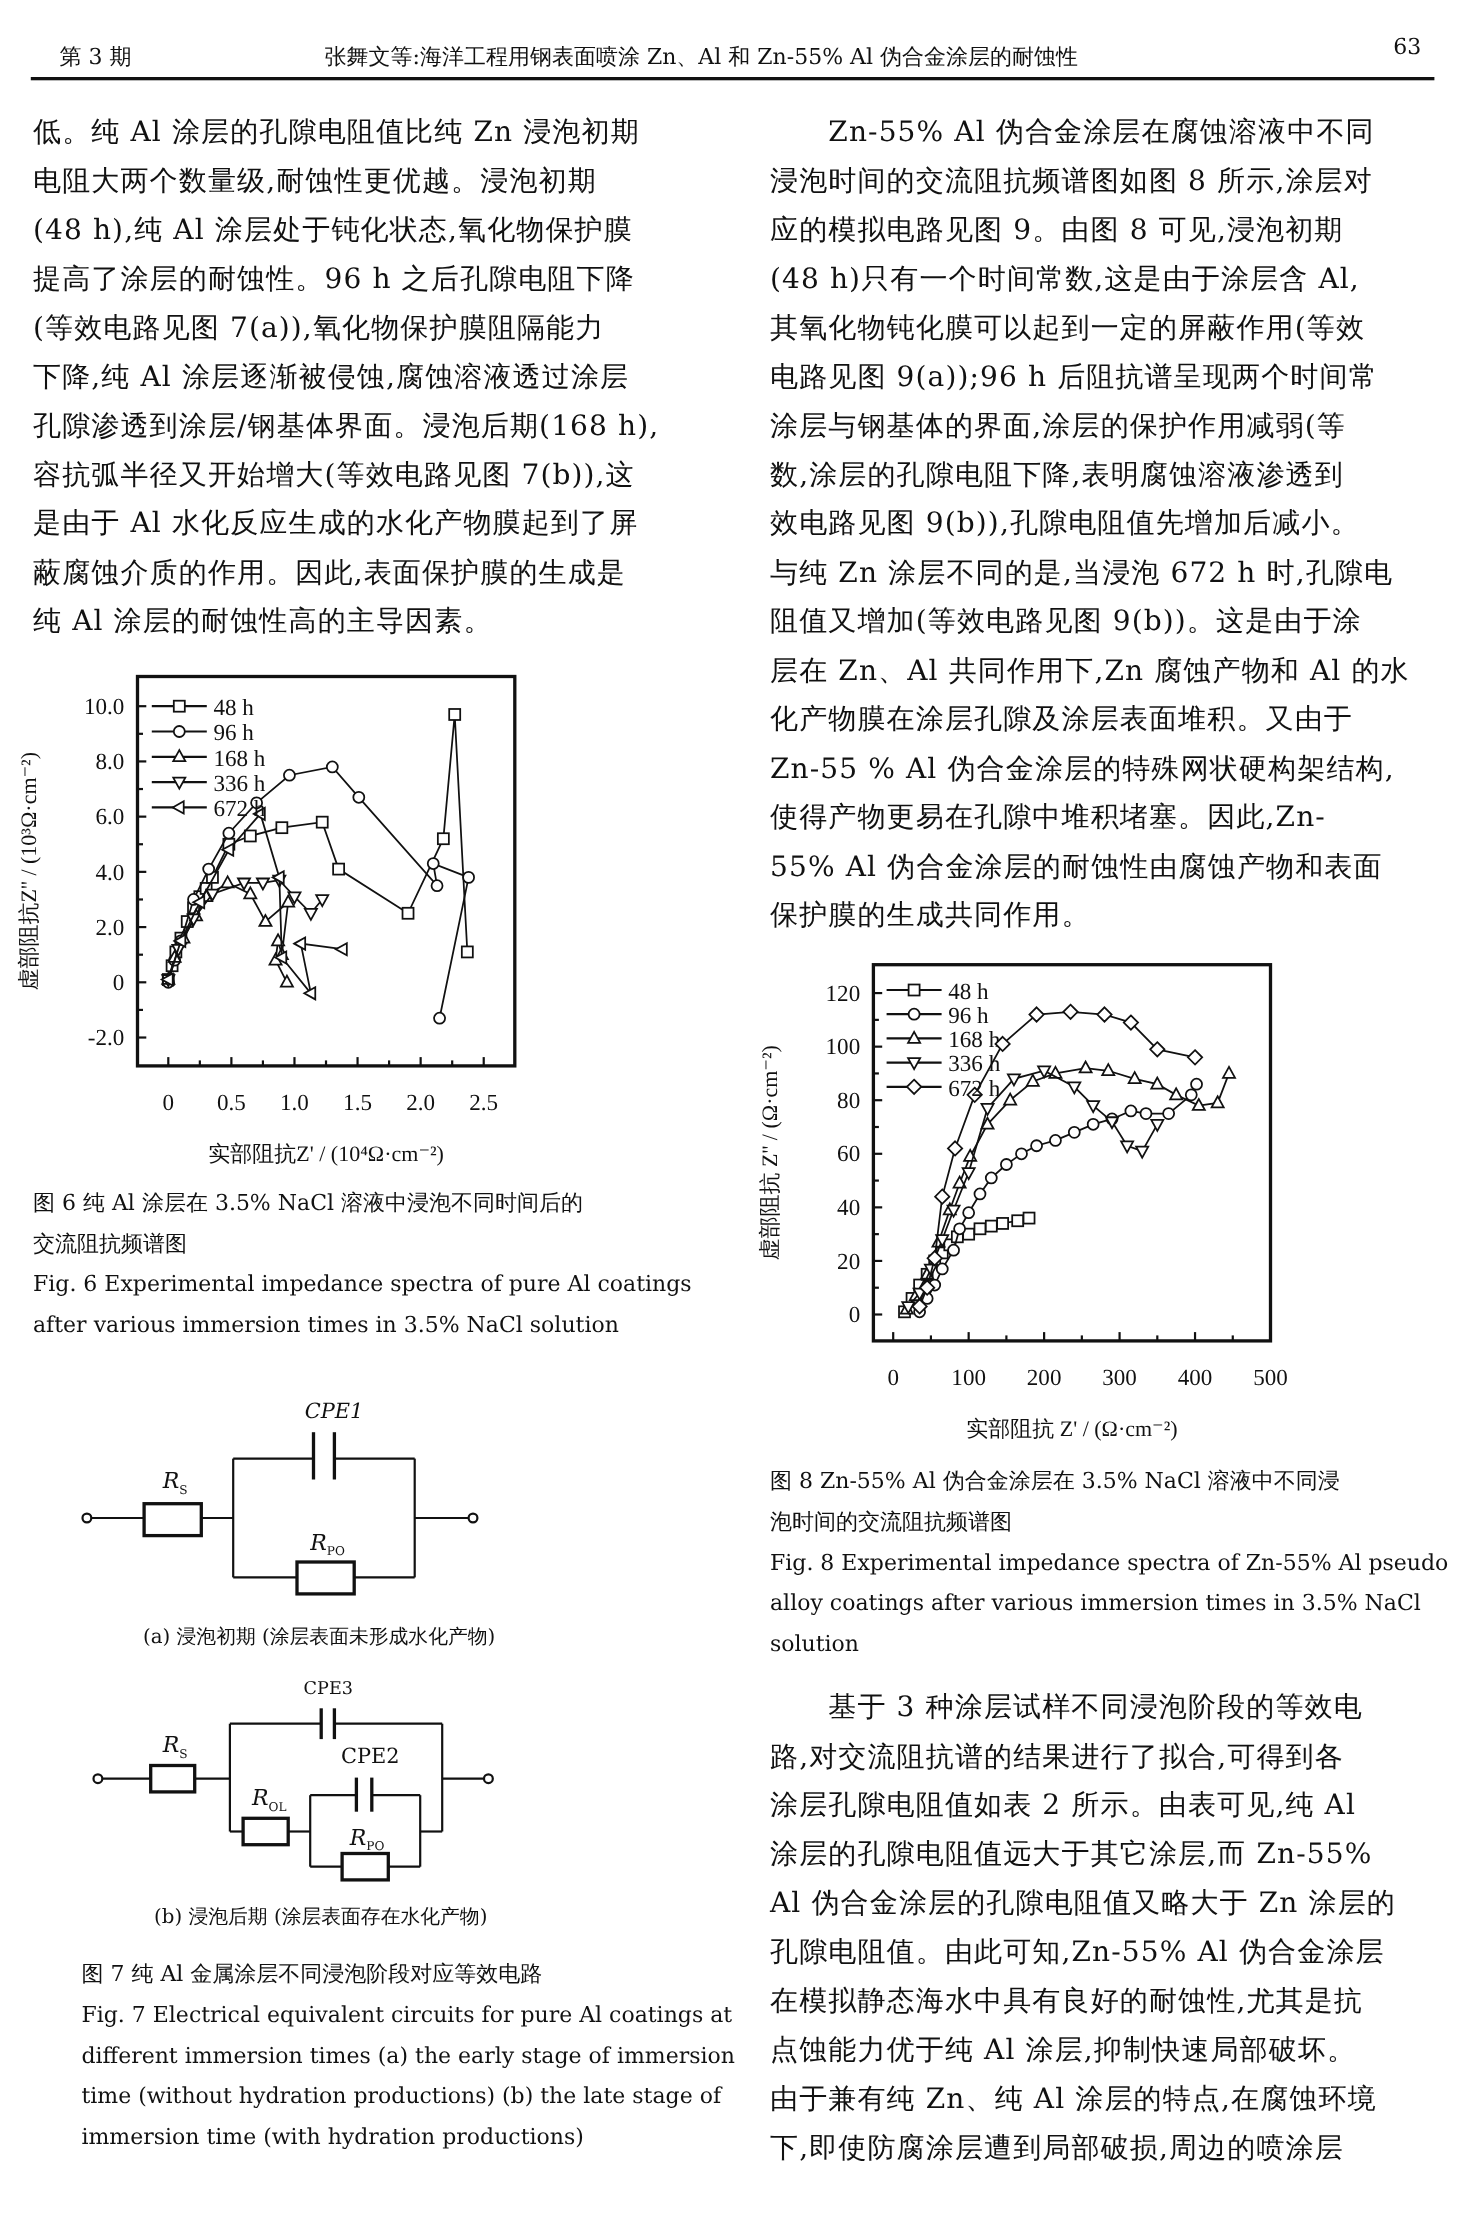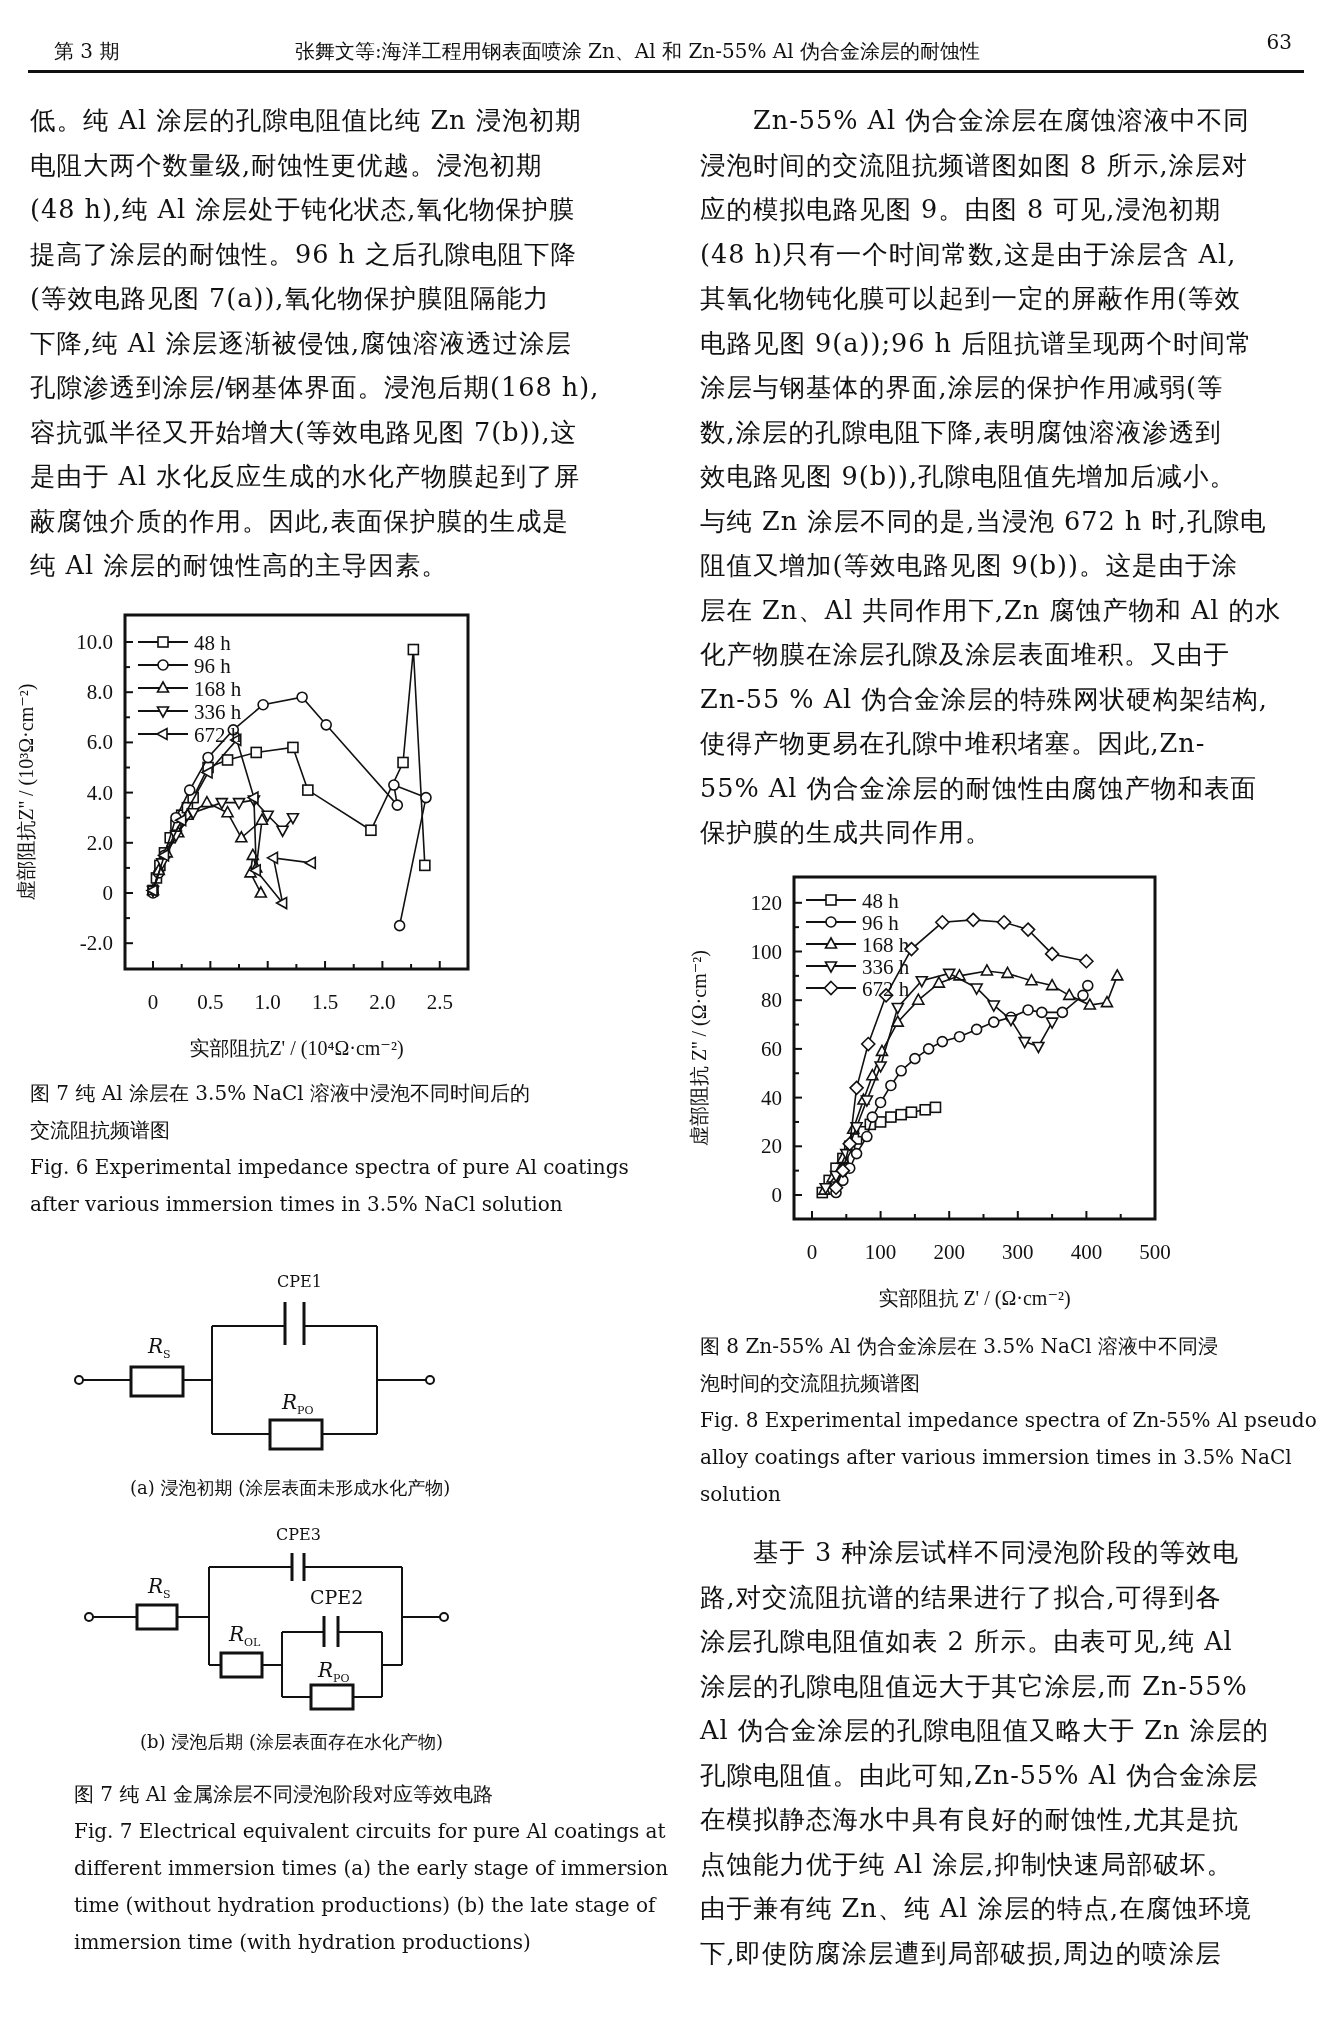--- a/index.html
+++ b/index.html
@@ -176,21 +176,21 @@
       <polygon points="276.611,903.04 286.611,897.54 286.611,908.54" fill="#fff" stroke="#111" stroke-width="1.6"></polygon>
       <polygon points="267.435,857.86 277.435,852.36 277.435,863.36" fill="#fff" stroke="#111" stroke-width="1.6"></polygon>
       <polygon points="305.286,862.88 315.286,857.38 315.286,868.38" fill="#fff" stroke="#111" stroke-width="1.6"></polygon>
       <line x1="138" y1="734" x2="188" y2="734" stroke="#111" stroke-width="2"></line>
       <polygon points="157,734 167,728.5 167,739.5" fill="#fff" stroke="#111" stroke-width="1.6"></polygon>
       <text x="194" y="742" font-size="21" fill="#111">672 h</text>
     </g>
   </svg>
 
 <div class="cap" style="left:30px;top:1075px;">
-  <p>图 7 纯 Al 涂层在 3.5% NaCl 溶液中浸泡不同时间后的</p>
+  <p>图 6 纯 Al 涂层在 3.5% NaCl 溶液中浸泡不同时间后的</p>
   <p>交流阻抗频谱图</p>
   <p>Fig. 6 Experimental impedance spectra of pure Al coatings</p>
   <p>after various immersion times in 3.5% NaCl solution</p>
 </div>
 
 <svg class="chart" width="1330" height="2023" style="pointer-events:none">
   <g stroke="#111" fill="none" stroke-width="2">
     <circle cx="79" cy="1380" r="4" fill="#fff"></circle>
     <line x1="83" y1="1380" x2="131" y2="1380"></line>
     <rect x="131" y="1367" width="52" height="29" stroke-width="3"></rect>
@@ -229,21 +229,21 @@
     <line x1="338" y1="1616" x2="338" y2="1647" stroke-width="3"></line>
     <line x1="338" y1="1632" x2="382" y2="1632"></line>
     <line x1="382" y1="1632" x2="382" y2="1697"></line>
     <line x1="382" y1="1665" x2="402" y2="1665"></line>
     <line x1="282" y1="1697" x2="311" y2="1697"></line>
     <rect x="311" y="1685" width="42" height="24" stroke-width="3"></rect>
     <line x1="353" y1="1697" x2="382" y2="1697"></line>
   </g>
 </svg>
 
-<span class="sub" style="left:277px;top:1272px;font-size:16px;">CPE1</span>
+<span class="sub" style="left:277px;top:1272px;font-size:19px;font-style:italic;">CPE1</span>
 <span class="sub" style="left:148px;top:1334px;font-style:italic;font-size:20px;"><span>R</span><sub style="font-size:11px;font-style:normal">S</sub></span>
 <span class="sub" style="left:282px;top:1390px;font-style:italic;font-size:20px;"><span>R</span><sub style="font-size:11px;font-style:normal">PO</sub></span>
 <span class="sub" style="left:130px;top:1476px;">(a) 浸泡初期 (涂层表面未形成水化产物)</span>
 
 <span class="sub" style="left:276px;top:1525px;font-size:16px;">CPE3</span>
 <span class="sub" style="left:148px;top:1574px;font-style:italic;font-size:20px;"><span>R</span><sub style="font-size:11px;font-style:normal">S</sub></span>
 <span class="sub" style="left:310px;top:1586px;font-size:19px;">CPE2</span>
 <span class="sub" style="left:229px;top:1622px;font-style:italic;font-size:20px;"><span>R</span><sub style="font-size:11px;font-style:normal">OL</sub></span>
 <span class="sub" style="left:318px;top:1658px;font-style:italic;font-size:20px;"><span>R</span><sub style="font-size:11px;font-style:normal">PO</sub></span>
 <span class="sub" style="left:140px;top:1730px;">(b) 浸泡后期 (涂层表面存在水化产物)</span>

